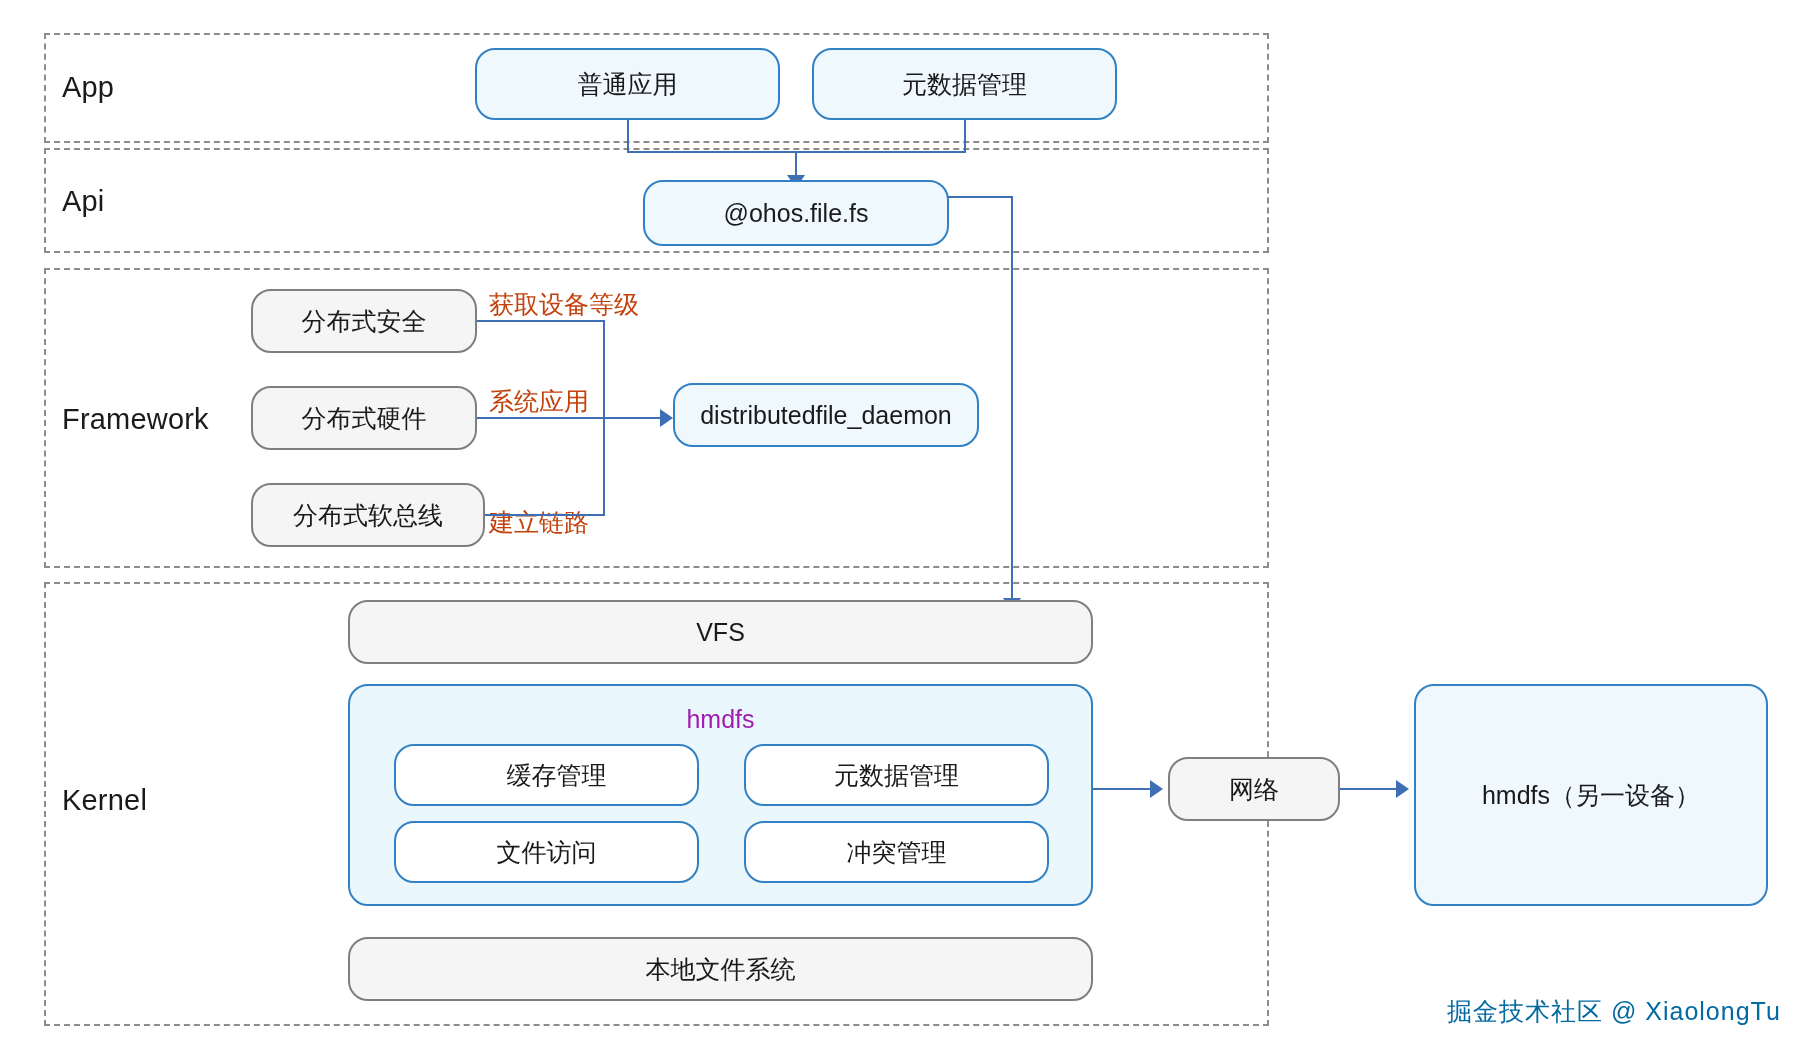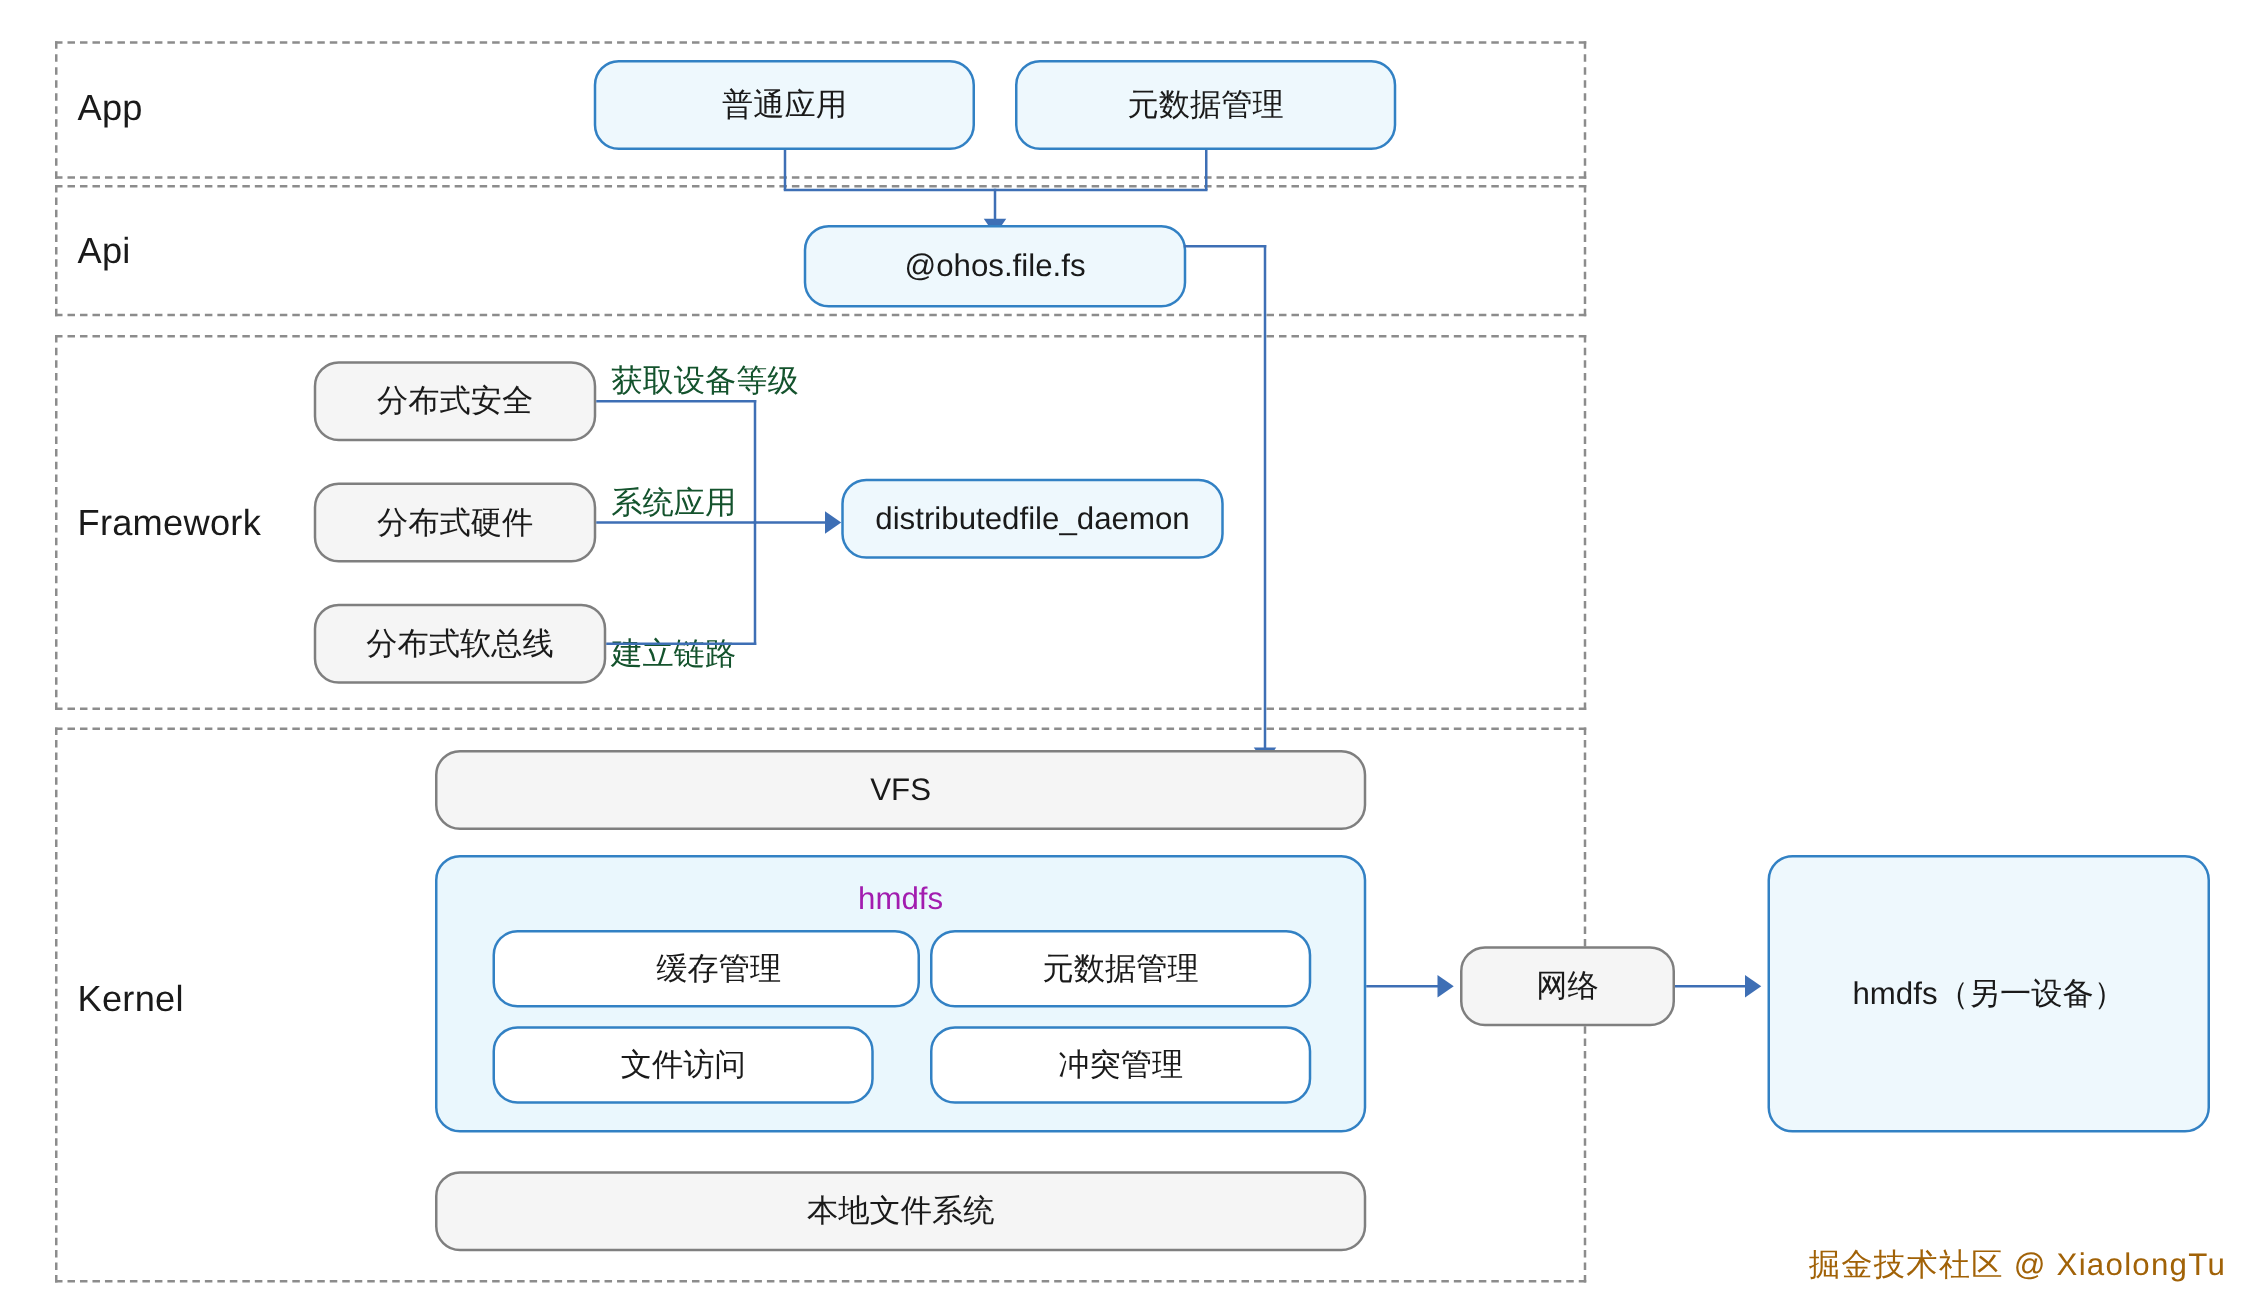--- a/index.html
+++ b/index.html
@@ -92,28 +92,28 @@
     position: absolute;
     width: 0; height: 0;
     border-top: 9px solid transparent;
     border-bottom: 9px solid transparent;
     border-left: 13px solid #3e6fb5;
   }
 
   .edge-label {
     position: absolute;
     font-size: 25px;
-    color: #14532d;
+    color: #c2410c;
     white-space: nowrap;
   }
 
   .watermark {
     position: absolute;
     font-size: 25px;
-    color: #a16207;
+    color: #0369a1;
     white-space: nowrap;
     letter-spacing: 1px;
   }
 </style>
 </head>
 <body>
 
 <div id="canvas">
 
   <div class="layer" style="left:44px; top:33px; width:1225px; height:110px;"></div>
@@ -157,21 +157,21 @@
   <div class="ln ln-v" style="left:603px; top:320px; height:196px;"></div>
   <div class="ln ln-h" style="left:603px; top:417px; width:58px;"></div>
   <div class="arrow-right" style="left:660px; top:409px;"></div>
 
   <div class="node gray" style="left:348px; top:600px; width:745px; height:64px;">VFS</div>
 
   <div class="node hmdfs-wrap" style="left:348px; top:684px; width:745px; height:222px;">
     <div class="hmdfs-title">hmdfs</div>
   </div>
 
-  <div class="node white-blue" style="left:394px; top:744px; width:342px; height:62px;padding-left:20px;">缓存管理</div>
+  <div class="node white-blue" style="left:394px; top:744px; width:305px; height:62px;padding-left:20px;">缓存管理</div>
   <div class="node white-blue" style="left:744px; top:744px; width:305px; height:62px;">元数据管理</div>
   <div class="node white-blue" style="left:394px; top:821px; width:305px; height:62px;">文件访问</div>
   <div class="node white-blue" style="left:744px; top:821px; width:305px; height:62px;">冲突管理</div>
 
   <div class="node gray" style="left:348px; top:937px; width:745px; height:64px;">本地文件系统</div>
 
   <div class="node gray" style="left:1168px; top:757px; width:172px; height:64px;">网络</div>
   <div class="node blue" style="left:1414px; top:684px; width:354px; height:222px;">hmdfs（另一设备）</div>
 
   <div class="ln ln-h" style="left:1093px; top:788px; width:58px;"></div>

